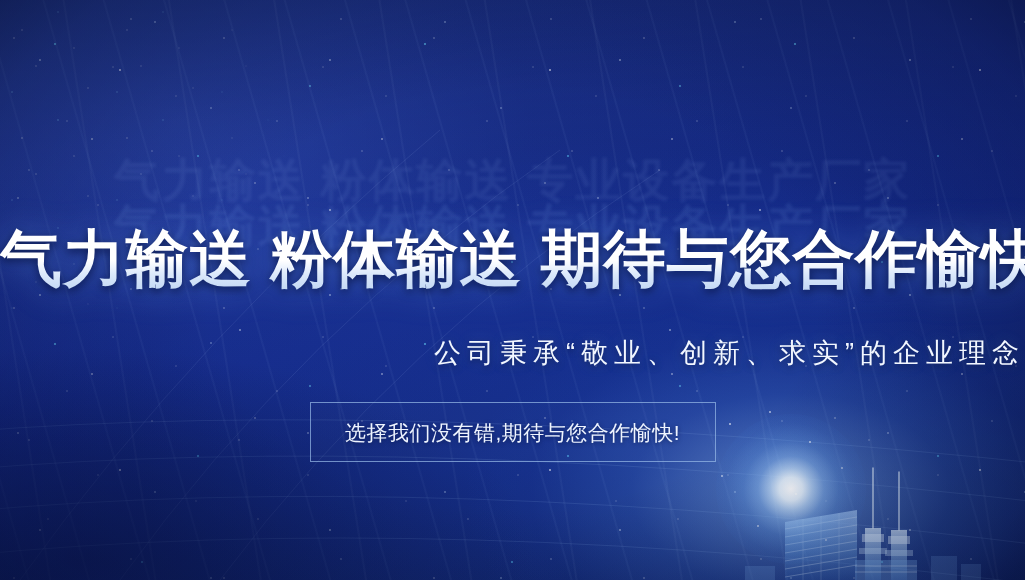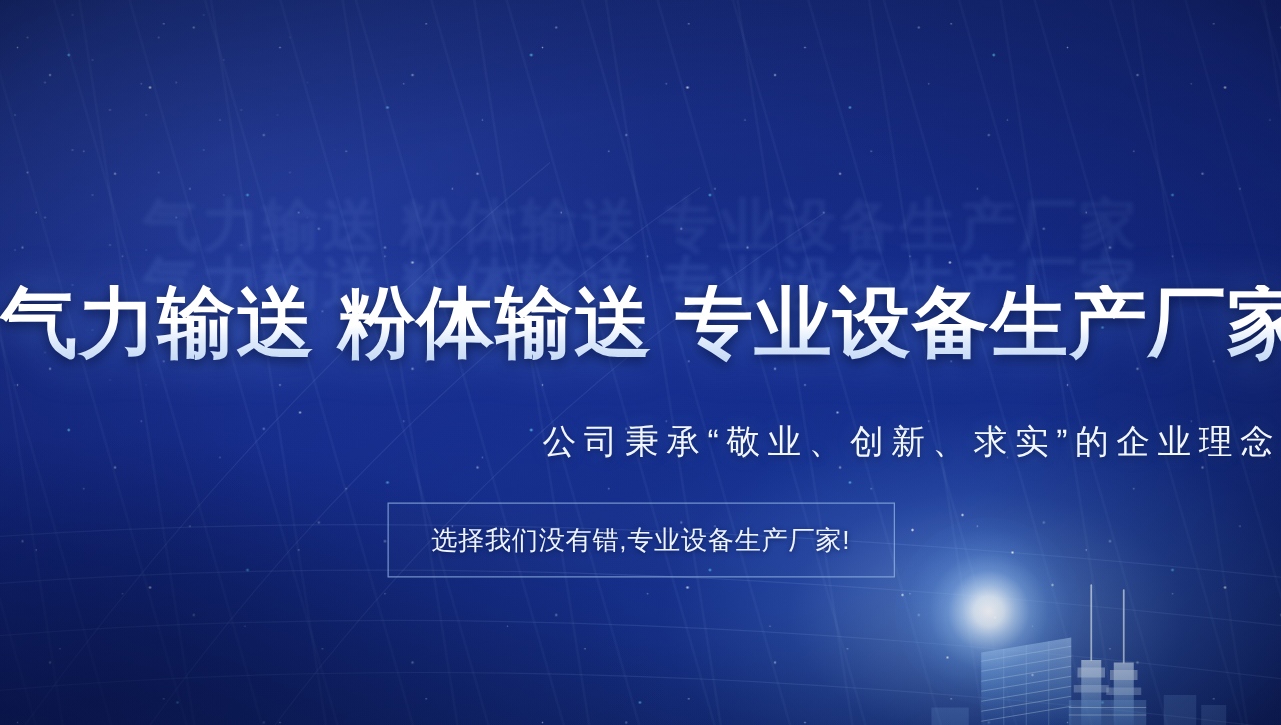--- a/index.html
+++ b/index.html
@@ -324,22 +324,22 @@
   <div class="glow-orb"></div>
   <div class="glow-sparkles"></div>
 
   <div class="vignette"></div>
 
   <div class="ghost-line ghost-a">气力输送 粉体输送 专业设备生产厂家</div>
   <div class="ghost-line ghost-b">气力输送 粉体输送 专业设备生产厂家</div>
 
   <div class="content">
 
-    <h1 class="headline">气力输送 粉体输送 专业设备生产厂家</h1>
+    <h1 class="headline">气力输送 粉体输送 期待与您合作愉快</h1>
 
     <p class="subtitle">公司秉承“敬业、创新、求实”的企业理念</p>
 
     <div class="cta-box">
-      <span class="cta-text">选择我们没有错,专业设备生产厂家!</span>
+      <span class="cta-text">选择我们没有错,期待与您合作愉快!</span>
     </div>
 
   </div>
 </div>
 
 </body></html>

